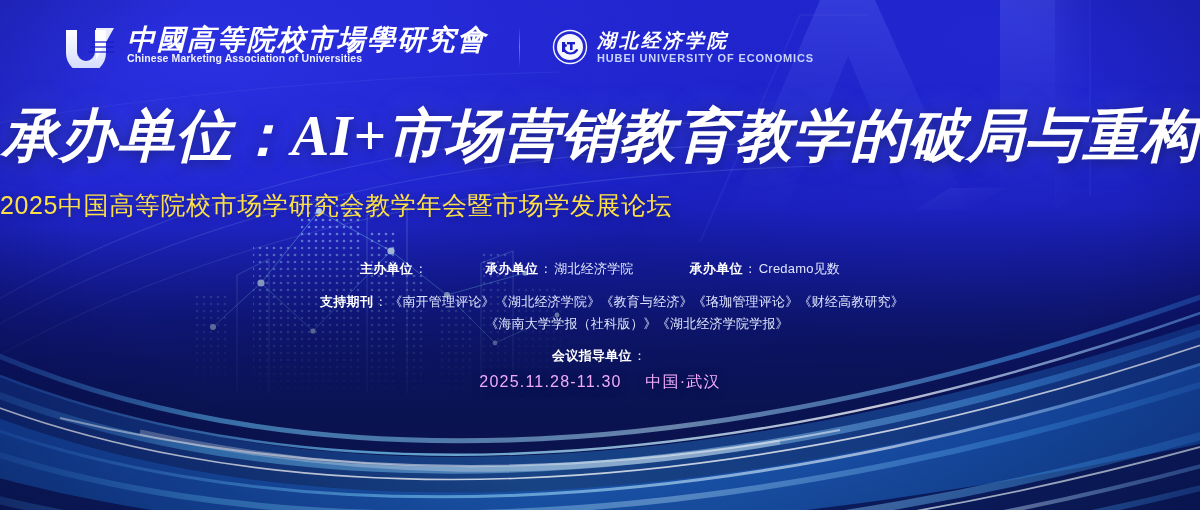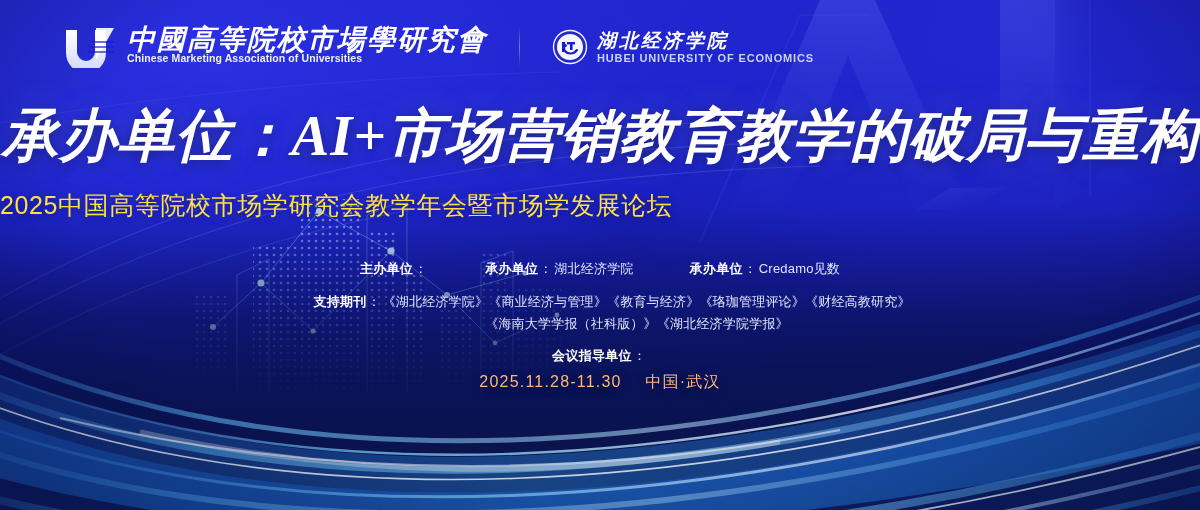--- a/index.html
+++ b/index.html
@@ -132,21 +132,21 @@
   .lab { font-weight: bold; color: #ffffff; letter-spacing: .3px; }
   .sep { color: #dfe6ff; margin: 0 2px 0 1px; }
   .val { color: #dfe6ff; letter-spacing: .2px; }
   .journals { color: #dfe6ff; letter-spacing: .2px; }
   .journals-indent { padding-left: 74px; }
 
   
   .datebar {
     position: absolute; top: 372px; left: 0; width: 1200px;
     text-align: center;
-    color: #fdba74;
+    color: #f0abfc;
     font-size: 16px;
     letter-spacing: 1.2px;
     white-space: nowrap;
     text-shadow: 0 2px 10px rgba(0,10,60,.5);
   }
   .date-city { margin-left: 18px; }
 </style>
 </head>
 <body>
 
@@ -352,21 +352,21 @@
         <span class="credit-item">
           <span class="lab">承办单位</span>
           <span class="sep">：</span>
           <span class="val">Credamo见数</span>
         </span>
       </div>
 
       <div class="credit-row credit-row-2">
         <span class="lab">支持期刊</span>
         <span class="sep">：</span>
-        <span class="journals">《湖北经济学院》《商业经济与管理》《教育与经济》《珞珈管理评论》《财经高教研究》</span>
+        <span class="journals">《南开管理评论》《湖北经济学院》《教育与经济》《珞珈管理评论》《财经高教研究》</span>
       </div>
 
       <div class="credit-row credit-row-3">
         <span class="journals journals-indent">《海南大学学报（社科版）》《湖北经济学院学报》</span>
       </div>
 
       <div class="credit-row credit-row-4">
         <span class="lab">会议指导单位</span>
         <span class="sep">：</span>
       </div>

